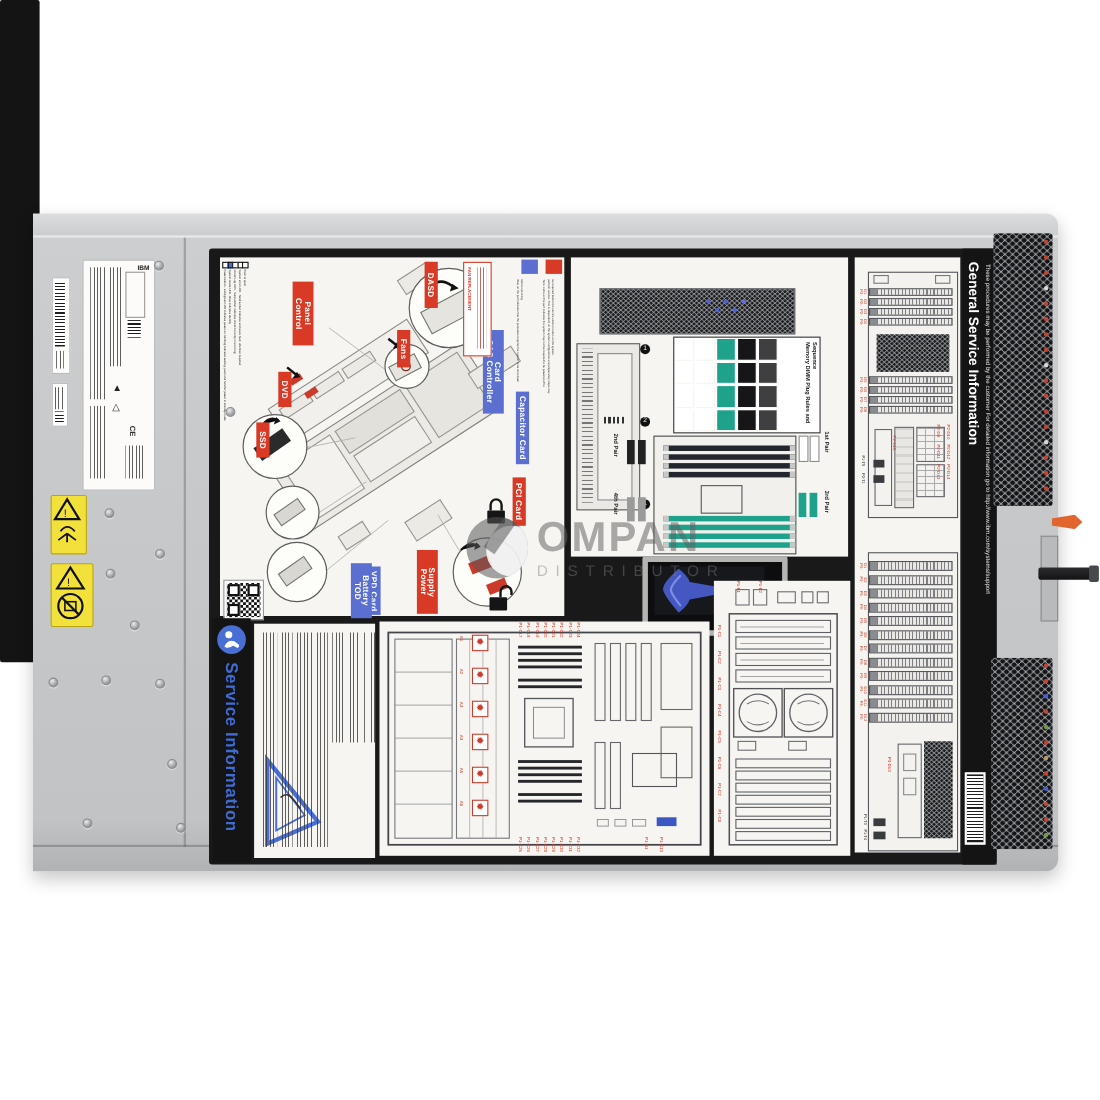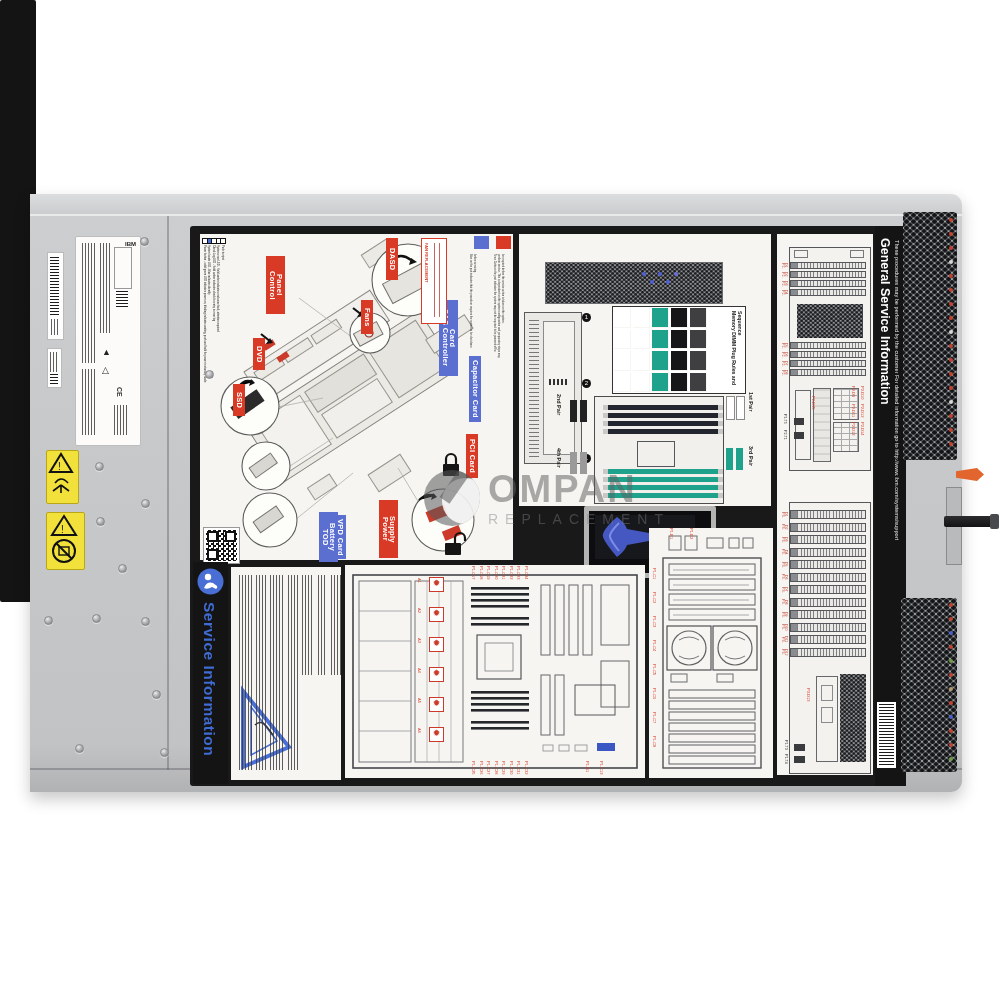--- a/index.html
+++ b/index.html
@@ -633,17 +633,17 @@
       <div class="abs screw" style="left: 152px; top: 690px;"></div>
     </div>
 
   <div class="abs" style="left:424px;top:470px;z-index:50;display:flex;align-items:flex-start;pointer-events:none;">
     <div style="width:56px;height:56px;border-radius:50%;background:rgba(88,88,90,.55);position:relative;overflow:hidden;">
       <div style="position:absolute;left:18px;top:8px;width:46px;height:46px;border-radius:50%;background:rgba(255,255,255,.85);"></div>
       <div style="position:absolute;left:26px;top:-6px;width:12px;height:40px;background:rgba(88,88,90,.55);transform:rotate(35deg);"></div>
     </div>
     <div style="margin-left:8px;">
       <div style="font-size:38px;font-weight:bold;color:rgba(95,95,97,.52);letter-spacing:2px;line-height:38px;">OMPAN</div>
-      <div style="font-size:14px;color:rgba(125,125,128,.45);letter-spacing:7px;margin-top:3px;">REPLACEMENT</div>
+      <div style="font-size:14px;color:rgba(125,125,128,.45);letter-spacing:7px;margin-top:3px;">DISTRIBUTOR</div>
     </div>
   </div>
 
 </div>
 
 </body></html>

